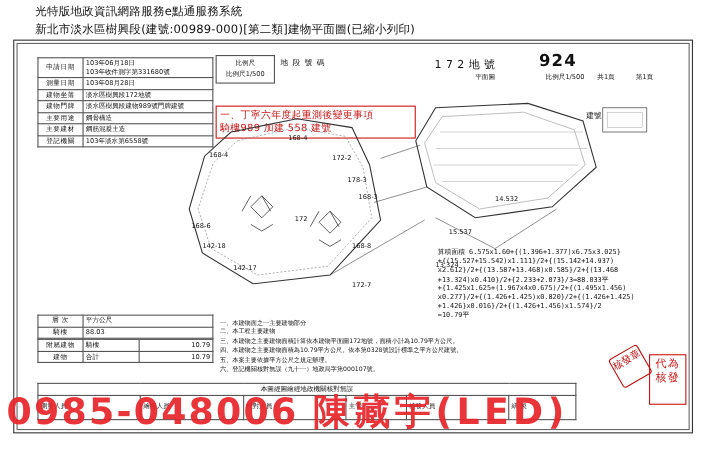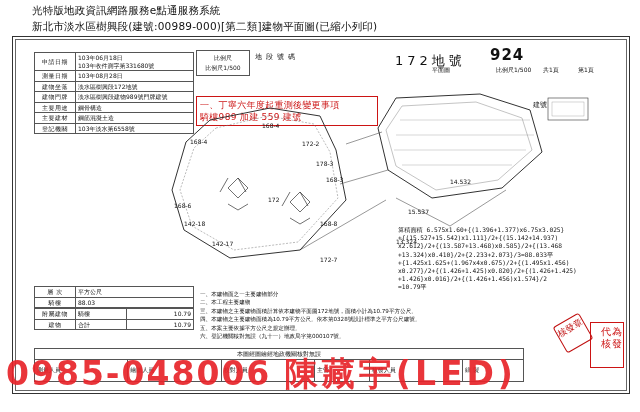--- a/index.html
+++ b/index.html
@@ -23,41 +23,41 @@
   .frame-inner{position:absolute;left:2px;top:2px;right:2px;bottom:2px;border:0.6px solid #666;}
   .ltab-head{position:absolute;left:34px;top:44px;width:160px;font-size:6.5px;text-align:center;color:#111;white-space:nowrap;}
   table.grid{border-collapse:collapse;}
   table.grid td{border:0.6px solid #555;padding:1px 2px;font-size:6px;line-height:1.25;color:#111;vertical-align:middle;}
   td.lab{width:36px;text-align:center;background:#fff;letter-spacing:.5px;}
   td.val{text-align:left;}
 
   
   .scalebox{position:absolute;left:196px;top:50px;width:52px;height:22px;border:0.8px solid #555;font-size:6px;text-align:center;line-height:1.6;padding-top:2px;}
   .midlabels{position:absolute;left:255px;top:52px;font-size:7px;color:#111;letter-spacing:4px;}
-  .rlabels{position:absolute;left:395px;top:52px;font-size:13px;color:#111;letter-spacing:4px;}
+  .rlabels{position:absolute;left:395px;top:52px;font-size:10px;color:#111;letter-spacing:4px;}
   .bignum{position:absolute;left:490px;top:46px;font-size:15px;font-weight:bold;color:#111;letter-spacing:1px;}
   .bignum-sub{position:absolute;left:533px;top:52px;font-size:7px;color:#111;margin-top:48px;}
   .rsmall1{position:absolute;left:432px;top:66px;font-size:6px;color:#111;}
   .rsmall2{position:absolute;left:496px;top:66px;font-size:6px;color:#111;}
   .rsmall3{position:absolute;left:543px;top:66px;font-size:6px;color:#111;}
   .rsmall4{position:absolute;left:578px;top:66px;font-size:6px;color:#111;}
 
   
   .rednote{position:absolute;left:196px;top:96px;width:182px;height:30px;border:1.3px solid #cc1414;color:#cc1414;font-size:9px;line-height:1.35;padding:2px 3px;box-sizing:border-box;letter-spacing:.3px;}
 
   
   .draw{position:absolute;left:150px;top:80px;width:460px;height:200px;}
   .draw svg{display:block;}
 
   .lblmap{position:absolute;font-size:6px;color:#111;white-space:nowrap;}
 
   
   .calc{position:absolute;left:398px;top:226px;font-size:6.2px;line-height:1.32;color:#111;white-space:pre;font-family:"DejaVu Sans Mono","Liberation Mono",monospace;}
   .notes{position:absolute;left:200px;top:290px;font-size:5.6px;line-height:1.5;color:#111;white-space:pre;}
-  .stamp-red{position:absolute;right:16px;top:322px;width:34px;height:46px;border:1.4px solid #cc1414;color:#cc1414;font-size:10px;text-align:right;line-height:1.15;padding-top:3px;box-sizing:border-box;letter-spacing:1px;}
+  .stamp-red{position:absolute;right:16px;top:322px;width:34px;height:46px;border:1.4px solid #cc1414;color:#cc1414;font-size:10px;text-align:center;line-height:1.15;padding-top:3px;box-sizing:border-box;letter-spacing:1px;}
   .stamp-diag{position:absolute;right:52px;top:318px;width:30px;height:30px;color:#c01010;font-size:9px;transform:rotate(-30deg);border:1px solid #c01010;border-radius:3px;text-align:center;line-height:1.2;padding-top:3px;box-sizing:border-box;}
 
   
   .watermark{
     position:absolute;left:6px;top:352px;
     font-size:33px;font-weight:bold;color:#e8242a;
     letter-spacing:2px;white-space:nowrap;
     font-family:"DejaVu Sans","Liberation Sans",sans-serif;
     opacity:.92;
   }
@@ -118,21 +118,21 @@
   <div class="midlabels">地段號碼</div>
   <div class="rlabels">172地號</div>
   <div class="bignum">924</div>
   <div class="bignum-sub">建號</div>
   <div class="rsmall1">平面圖</div>
   <div class="rsmall2">比例尺1/500</div>
   <div class="rsmall3">共1頁</div>
   <div class="rsmall4">第1頁</div>
 
   <div class="rednote" style="white-space:pre-line;">一、丁寧六年度起重測後變更事項
-騎樓989 加建 559 建號</div>
+騎樓989 加建 558 建號</div>
 
   <div class="draw">
     <svg width="460" height="200" viewBox="0 0 460 200">
 
       <polygon points="60,40 120,28 170,36 186,70 196,120 150,170 80,178 34,150 22,110 36,62" fill="none" stroke="#333" stroke-width="1"></polygon>
 
       <polygon points="66,48 118,36 164,44 180,72 188,118 148,162 84,170 42,146 30,110 44,68" fill="none" stroke="#777" stroke-width="0.5" stroke-dasharray="2,1.5"></polygon>
 
       <g stroke="#333" stroke-width="0.7" fill="none">
         <path d="M78,108 l10,-10 l10,10 l-10,10 z"></path>

